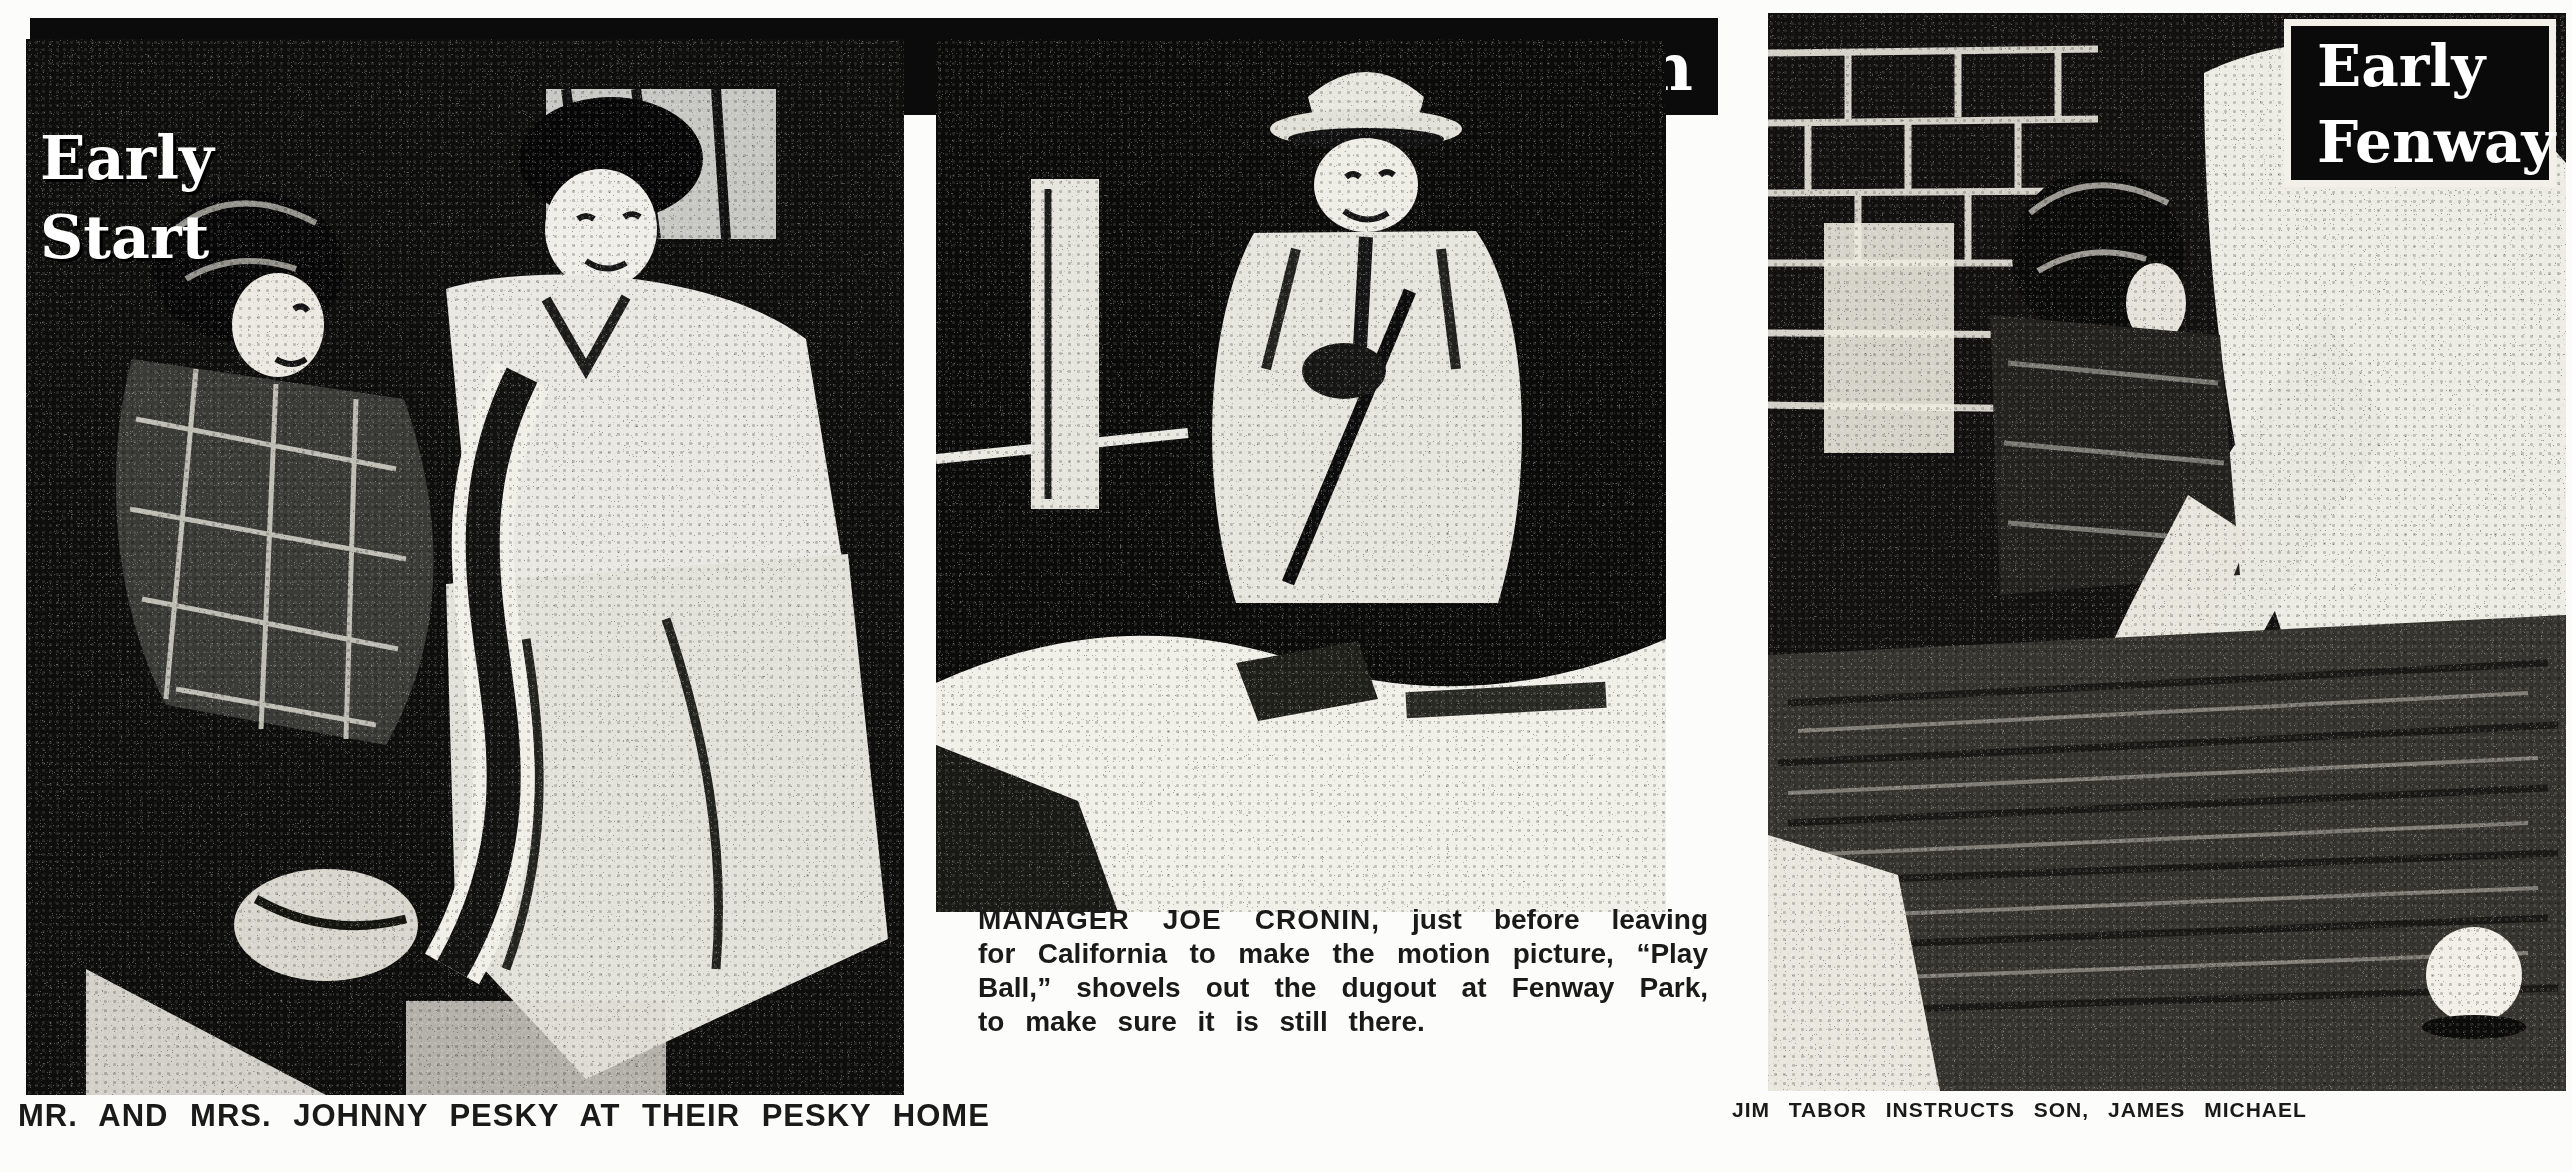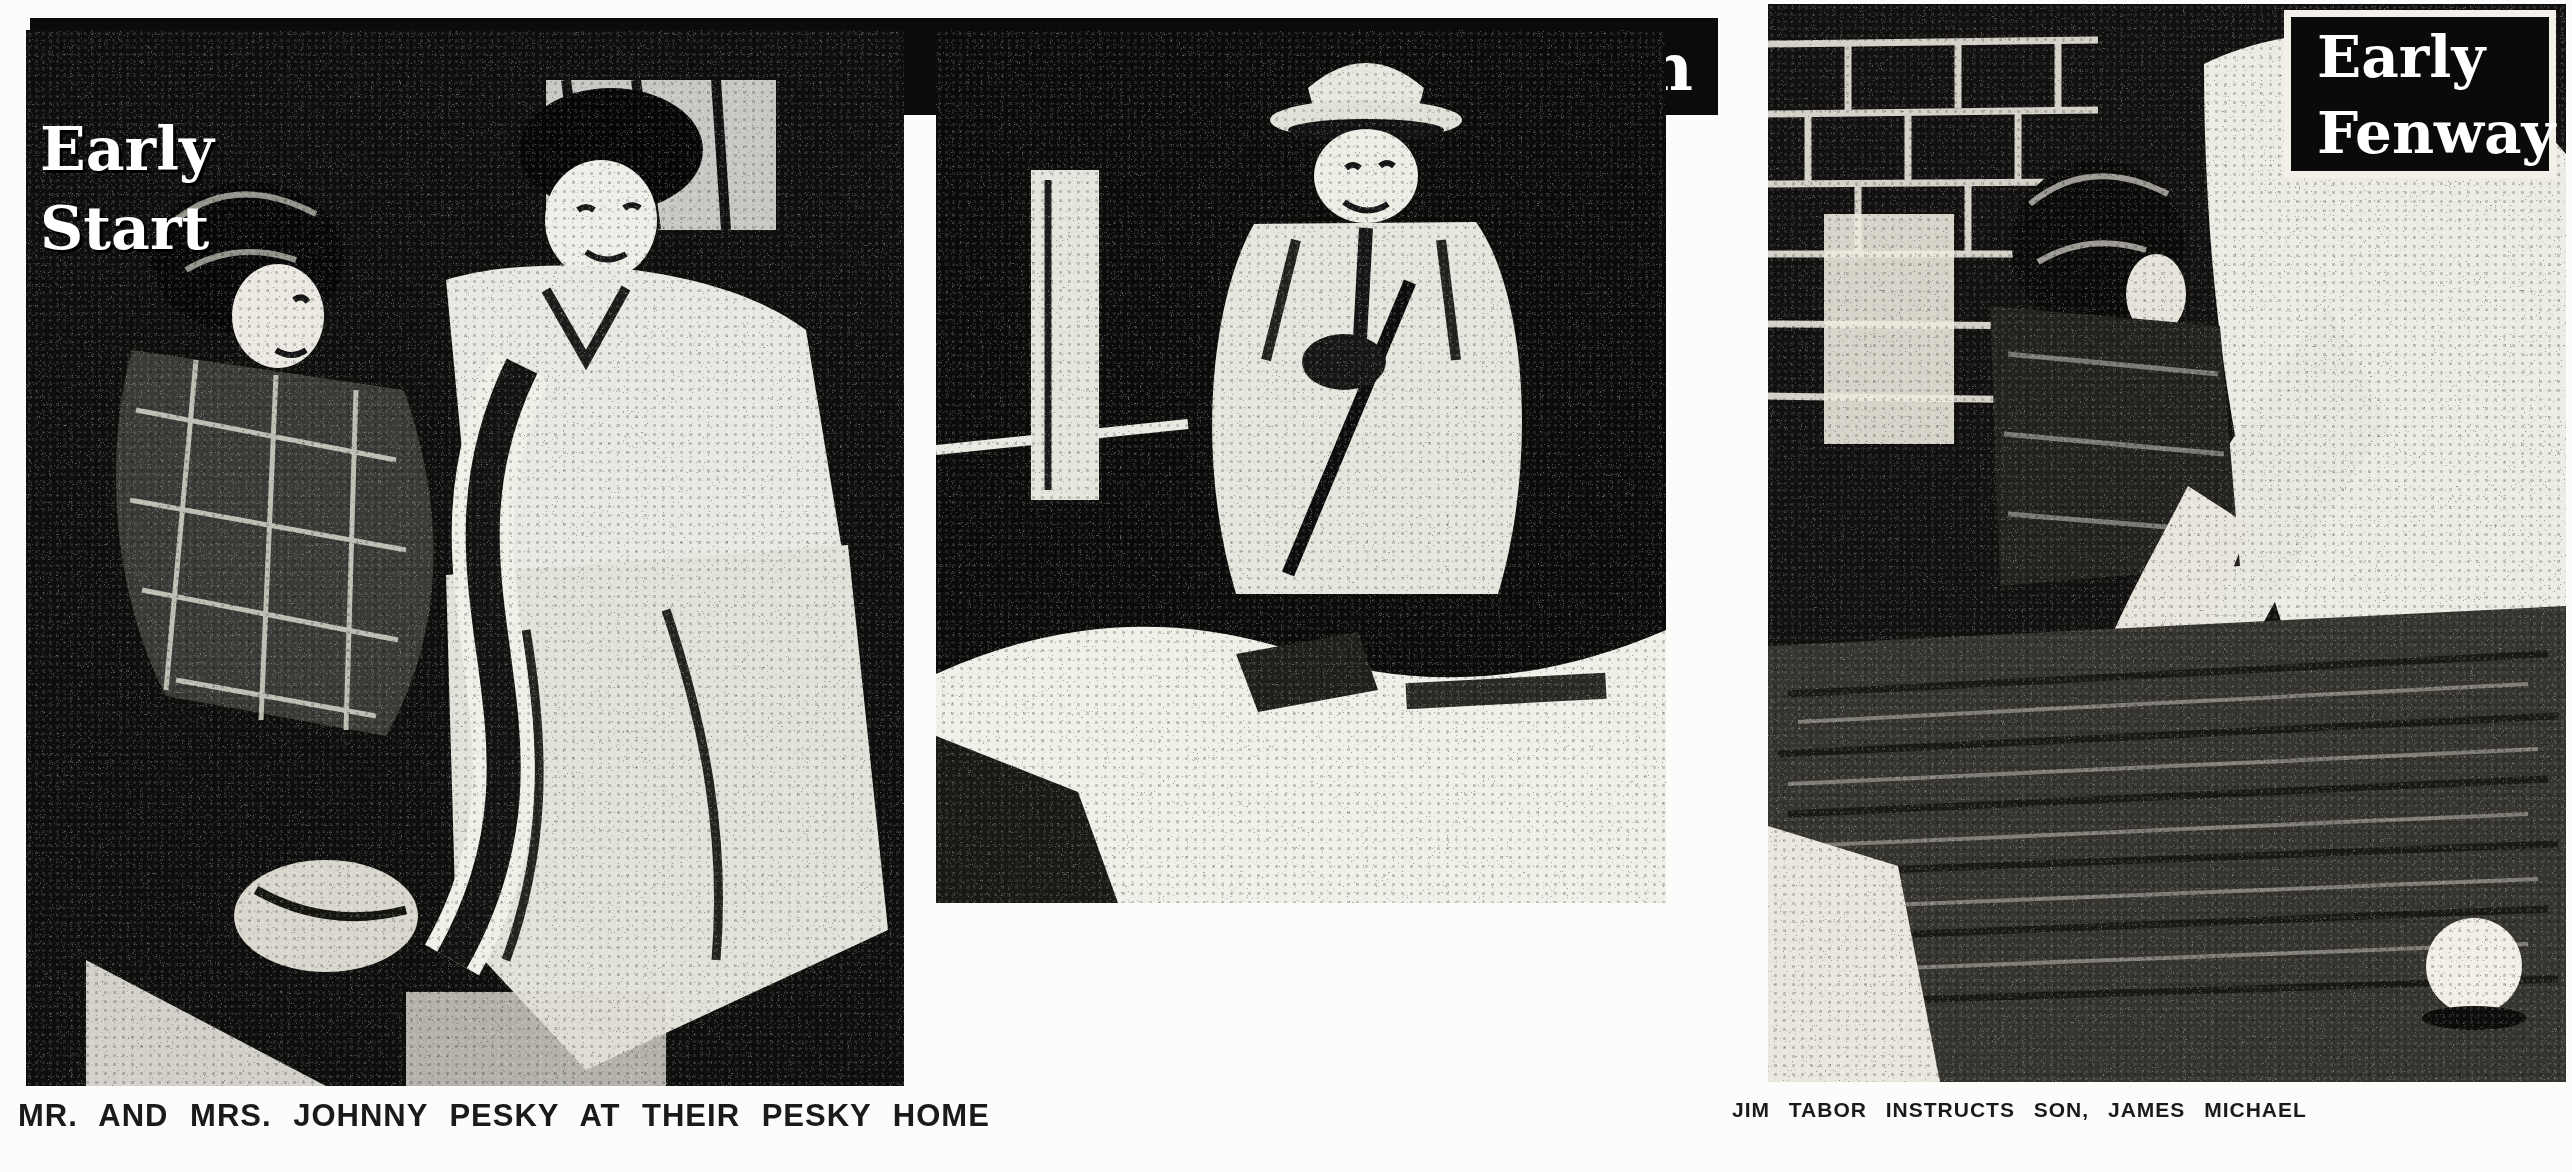--- a/index.html
+++ b/index.html
@@ -6,21 +6,21 @@
   #page{position:relative;width:2572px;height:1172px;background:#fcfcfa;overflow:hidden;
         font-family:"Liberation Sans",sans-serif;}
 
   
   .banner{position:absolute;left:30px;top:18px;width:1688px;height:97px;background:#0b0b0b;
           color:#ffffff;font-family:"DejaVu Serif",serif;font-weight:bold;font-size:66px;
           letter-spacing:3px;word-spacing:22px;line-height:99px;padding-left:74px;
           box-sizing:border-box;white-space:nowrap;}
 
   
-  .photo{position:absolute;background:#111;overflow:hidden;}
+  .photo{position:absolute;background:#111;overflow:hidden;margin-top:9px;}
   .photo svg{display:block;width:100%;height:100%;}
   .photo::after{content:"";position:absolute;inset:0;pointer-events:none;
      background-image:
        radial-gradient(rgba(255,255,255,.10) 1.3px, transparent 1.8px),
        radial-gradient(rgba(0,0,0,.20) 1.3px, transparent 1.8px);
      background-size:7px 7px,9px 9px;background-position:0 0,3px 4px;}
   #photo-left{left:26px;top:30px;width:878px;height:1056px;}
   #photo-mid{left:936px;top:30px;width:730px;height:873px;}
   #photo-right{left:1768px;top:4px;width:798px;height:1078px;}
 
@@ -197,17 +197,21 @@
       </g>
       <rect width="798" height="1078" filter="url(#nw3)" opacity="0.30"></rect>
       <rect width="798" height="1078" filter="url(#nb3)" opacity="0.35"></rect>
     </svg>
     <div class="early-box">
       <div>Early</div>
       <div>Fenway</div>
     </div>
   </div>
 
+  <div class="cap" id="cap-cronin">
+    <span class="lead">MANAGER JOE CRONIN,</span>
+    <span>just before leaving for California to make the motion picture, “Play Ball,” shovels out the dugout at Fenway Park, to make sure it is still there.</span>
+  </div>
 
   <div class="cap" id="cap-pesky">MR. AND MRS. JOHNNY PESKY AT THEIR PESKY HOME</div>
   <div class="cap" id="cap-tabor">JIM TABOR INSTRUCTS SON, JAMES MICHAEL</div>
 
 </div>
 
 </body></html>

